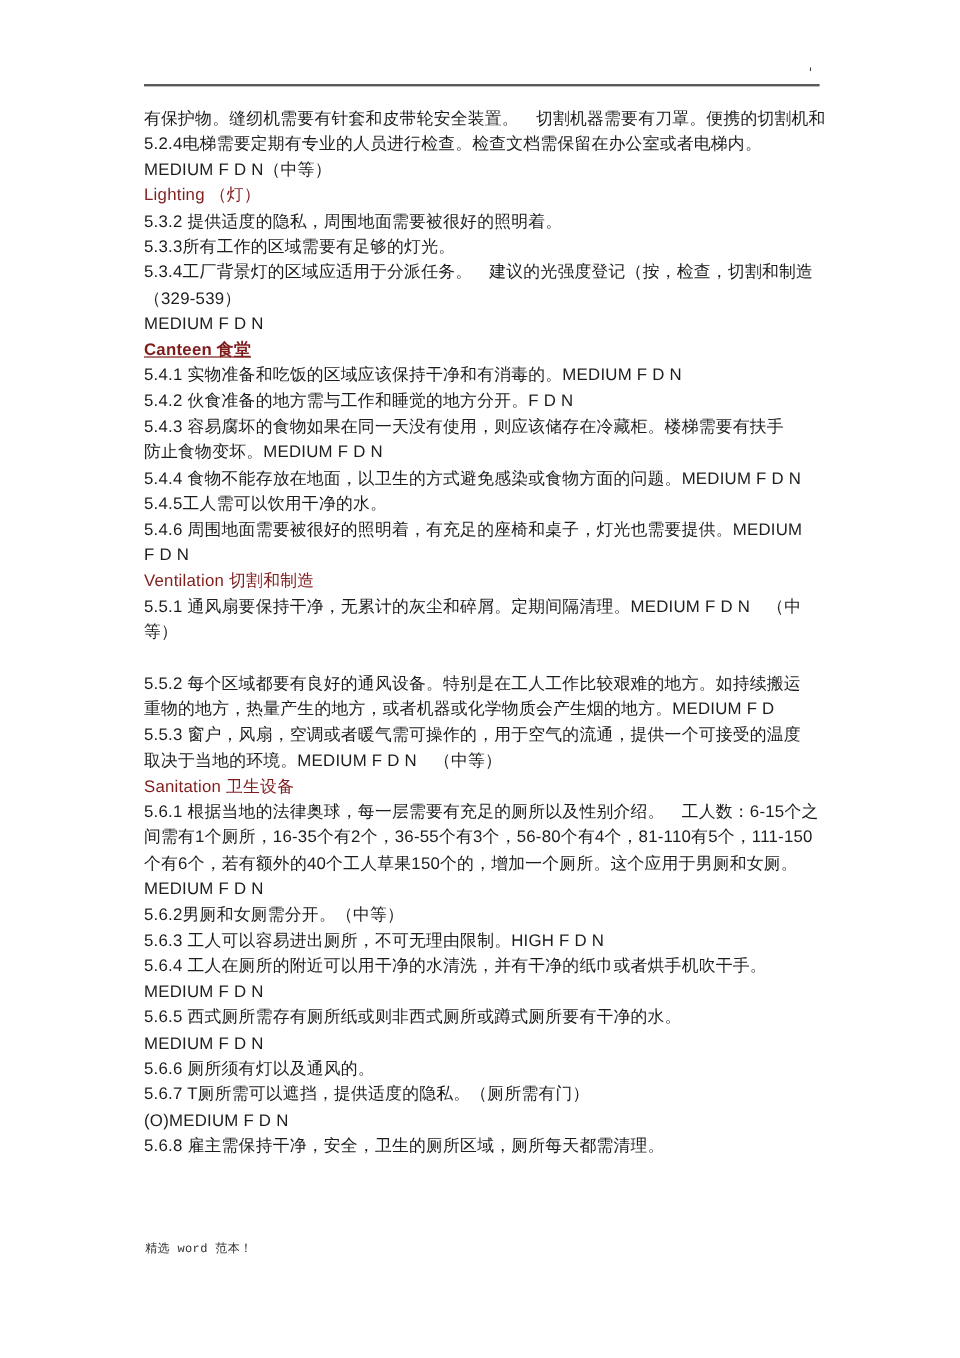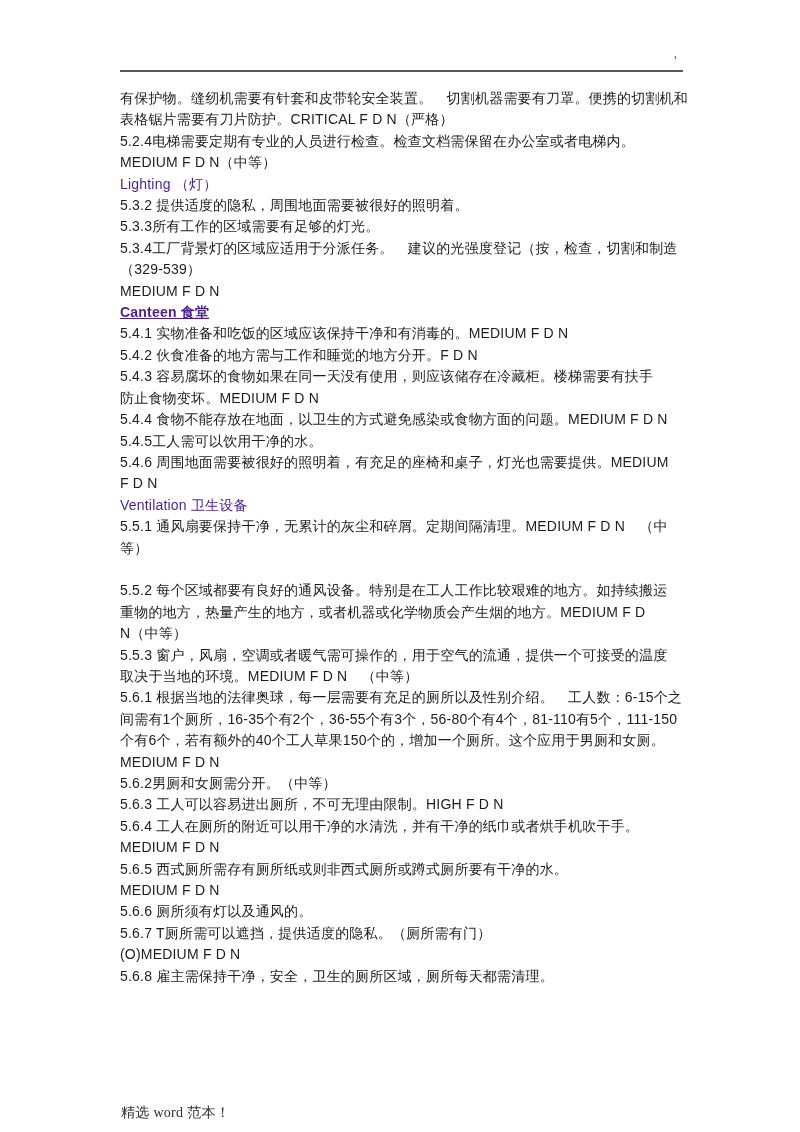--- a/index.html
+++ b/index.html
@@ -8,61 +8,60 @@
     font-family:"Liberation Sans","DejaVu Sans",sans-serif; overflow:hidden;
   }
   .header-rule { position:absolute; left:120px; top:70px; width:563px; height:2px; background:#595959; }
   .header-tick { position:absolute; left:672px; top:54px; font-size:11px; color:#444;
     font-family:"DejaVu Sans Mono",monospace; }
   .content { position:absolute; left:120px; top:88px; width:572px; }
   .line {
     margin:0; padding:0; font-size:14px; line-height:21.4px; min-height:21.4px;
     color:#1d1d1d; letter-spacing:0.2px; white-space:pre-wrap;
   }
-  .hdr { color:#4c1d95; }
+  .hdr { color:#7f1d1d; }
   .hdr-bold { font-weight:bold;text-decoration:underline; }
   .footer {
-    position:absolute; left:121px; top:1104px; font-size:14px; color:#2e2e2e;
-    font-family:Liberation Serif, serif; letter-spacing:0.3px;
+    position:absolute; left:121px; top:1033px; font-size:10px; color:#2e2e2e;
+    font-family:Liberation Mono, monospace; letter-spacing:0.3px;
   }
 </style>
 </head>
 <body>
 
 <div class="header-rule"></div>
 <div class="header-tick">'</div>
 
 <div class="content">
   <p class="line">有保护物。缝纫机需要有针套和皮带轮安全装置。　切割机器需要有刀罩。便携的切割机和</p>
-  <p class="line">表格锯片需要有刀片防护。CRITICAL F D N（严格）</p>
   <p class="line">5.2.4电梯需要定期有专业的人员进行检查。检查文档需保留在办公室或者电梯内。</p>
   <p class="line">MEDIUM F D N（中等）</p>
   <p class="line hdr">Lighting （灯）</p>
   <p class="line">5.3.2 提供适度的隐私，周围地面需要被很好的照明着。</p>
   <p class="line">5.3.3所有工作的区域需要有足够的灯光。</p>
   <p class="line">5.3.4工厂背景灯的区域应适用于分派任务。　建议的光强度登记（按，检查，切割和制造</p>
   <p class="line">（329-539）</p>
   <p class="line">MEDIUM F D N</p>
   <p class="line hdr hdr-bold">Canteen 食堂</p>
   <p class="line">5.4.1 实物准备和吃饭的区域应该保持干净和有消毒的。MEDIUM F D N</p>
   <p class="line">5.4.2 伙食准备的地方需与工作和睡觉的地方分开。F D N</p>
   <p class="line">5.4.3 容易腐坏的食物如果在同一天没有使用，则应该储存在冷藏柜。楼梯需要有扶手</p>
   <p class="line">防止食物变坏。MEDIUM F D N</p>
   <p class="line">5.4.4 食物不能存放在地面，以卫生的方式避免感染或食物方面的问题。MEDIUM F D N</p>
   <p class="line">5.4.5工人需可以饮用干净的水。</p>
   <p class="line">5.4.6 周围地面需要被很好的照明着，有充足的座椅和桌子，灯光也需要提供。MEDIUM</p>
   <p class="line">F D N</p>
-  <p class="line hdr">Ventilation 卫生设备</p>
+  <p class="line hdr">Ventilation 切割和制造</p>
   <p class="line">5.5.1 通风扇要保持干净，无累计的灰尘和碎屑。定期间隔清理。MEDIUM F D N　（中等）</p>
   <p class="line blank"></p>
   <p class="line">5.5.2 每个区域都要有良好的通风设备。特别是在工人工作比较艰难的地方。如持续搬运</p>
   <p class="line">重物的地方，热量产生的地方，或者机器或化学物质会产生烟的地方。MEDIUM F D</p>
-  <p class="line">N（中等）</p>
   <p class="line">5.5.3 窗户，风扇，空调或者暖气需可操作的，用于空气的流通，提供一个可接受的温度</p>
   <p class="line">取决于当地的环境。MEDIUM F D N　（中等）</p>
+  <p class="line hdr">Sanitation 卫生设备</p>
   <p class="line">5.6.1 根据当地的法律奥球，每一层需要有充足的厕所以及性别介绍。　工人数：6-15个之</p>
   <p class="line">间需有1个厕所，16-35个有2个，36-55个有3个，56-80个有4个，81-110有5个，111-150</p>
   <p class="line">个有6个，若有额外的40个工人草果150个的，增加一个厕所。这个应用于男厕和女厕。</p>
   <p class="line">MEDIUM F D N</p>
   <p class="line">5.6.2男厕和女厕需分开。（中等）</p>
   <p class="line">5.6.3 工人可以容易进出厕所，不可无理由限制。HIGH F D N</p>
   <p class="line">5.6.4 工人在厕所的附近可以用干净的水清洗，并有干净的纸巾或者烘手机吹干手。</p>
   <p class="line">MEDIUM F D N</p>
   <p class="line">5.6.5 西式厕所需存有厕所纸或则非西式厕所或蹲式厕所要有干净的水。</p>
   <p class="line">MEDIUM F D N</p>

